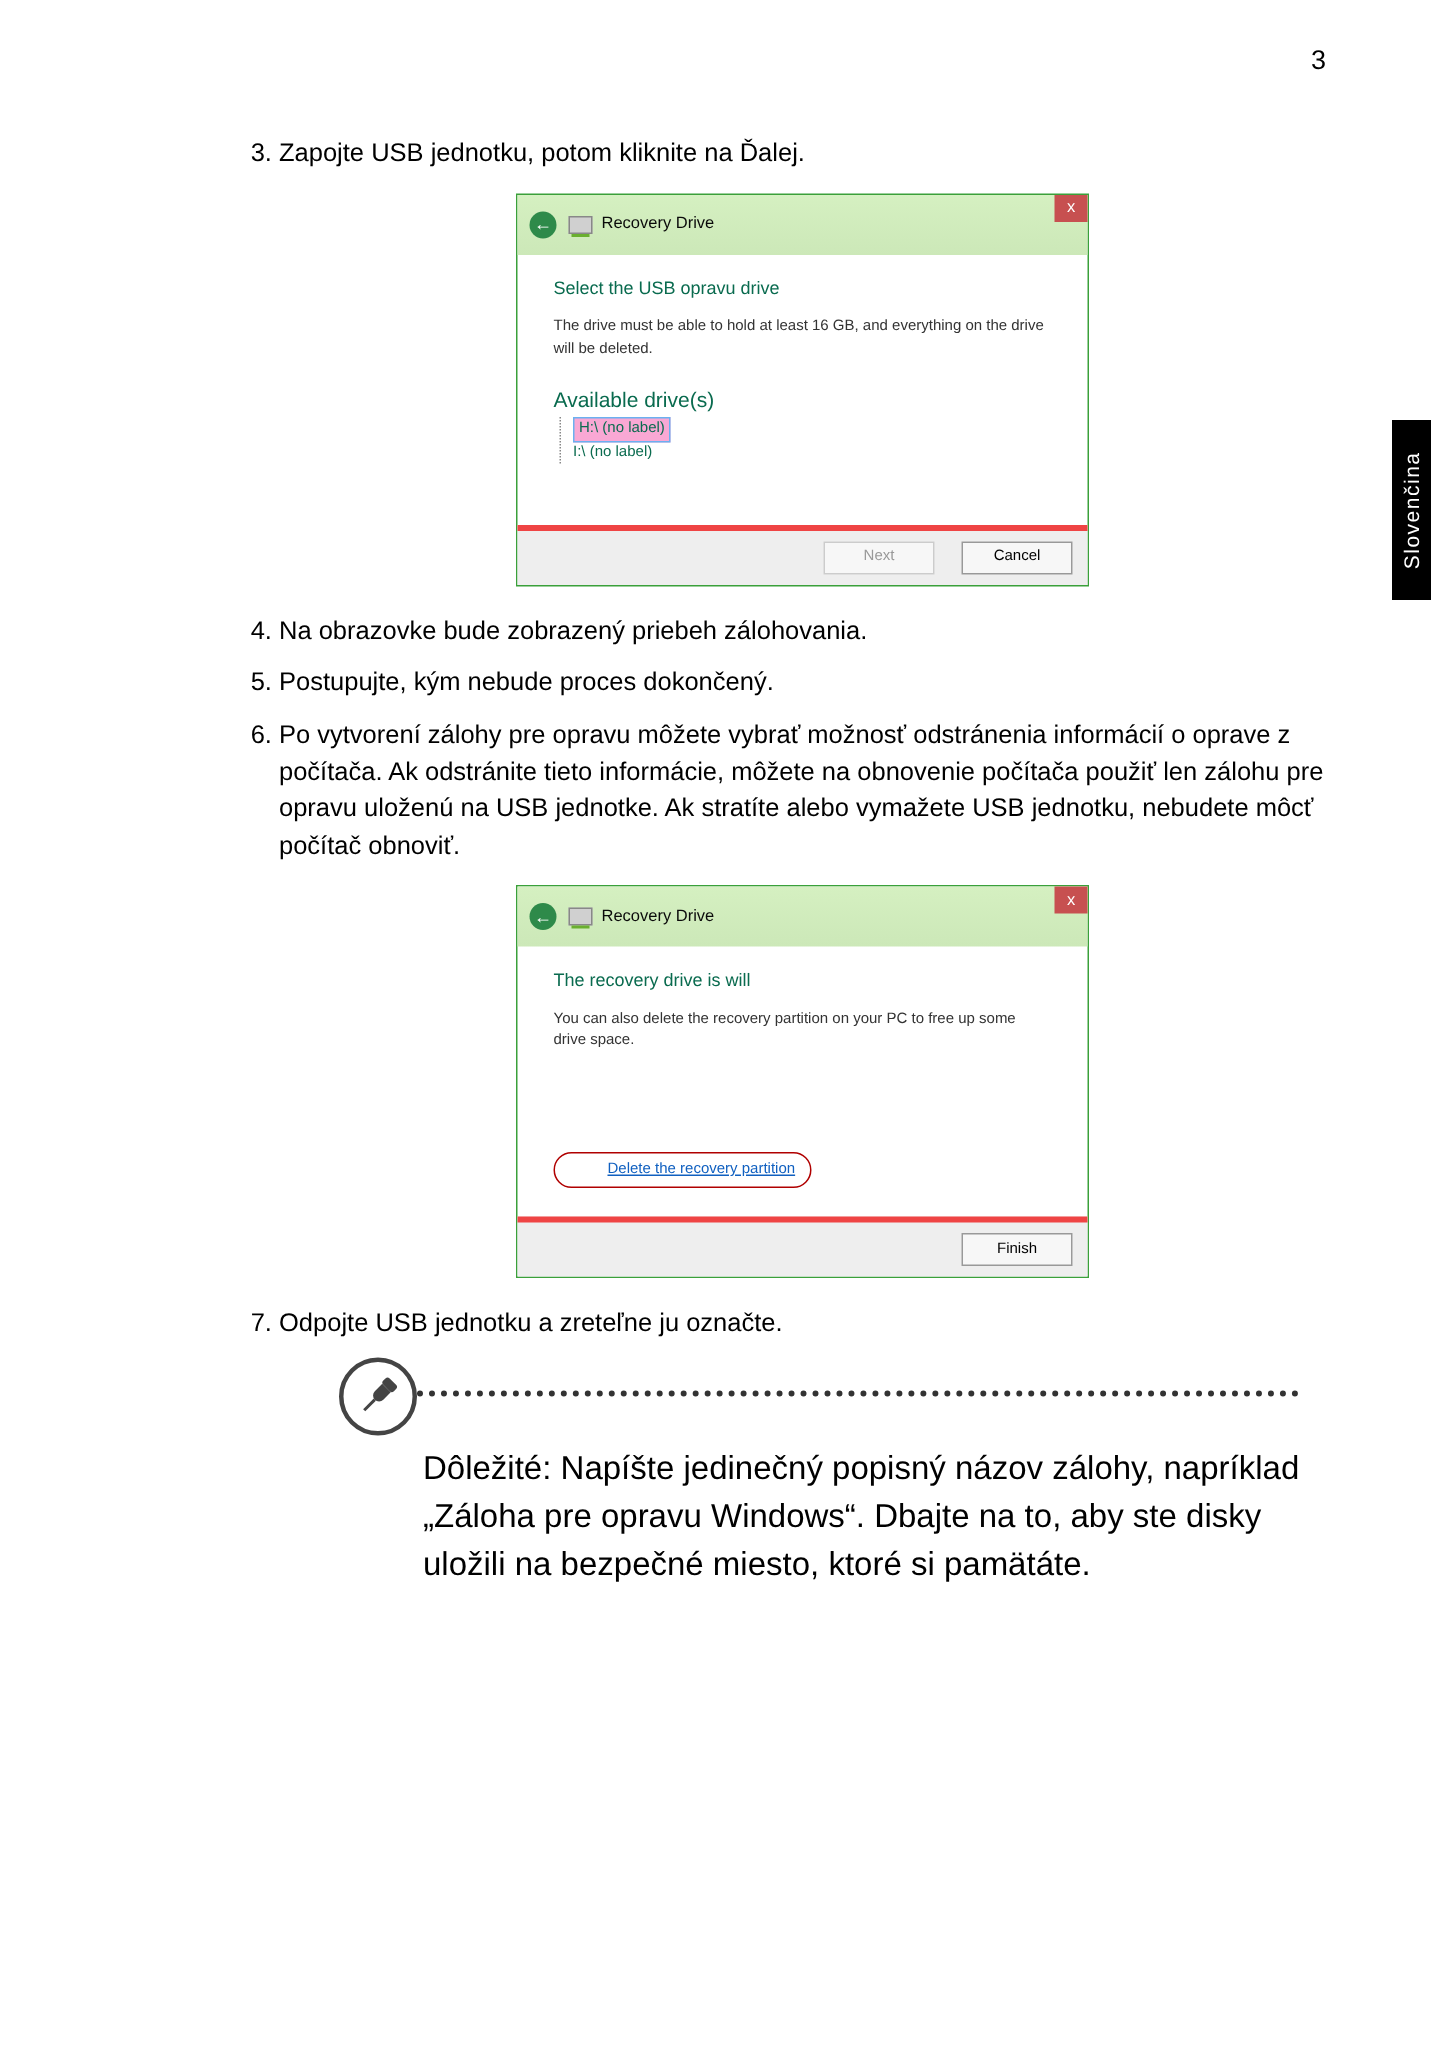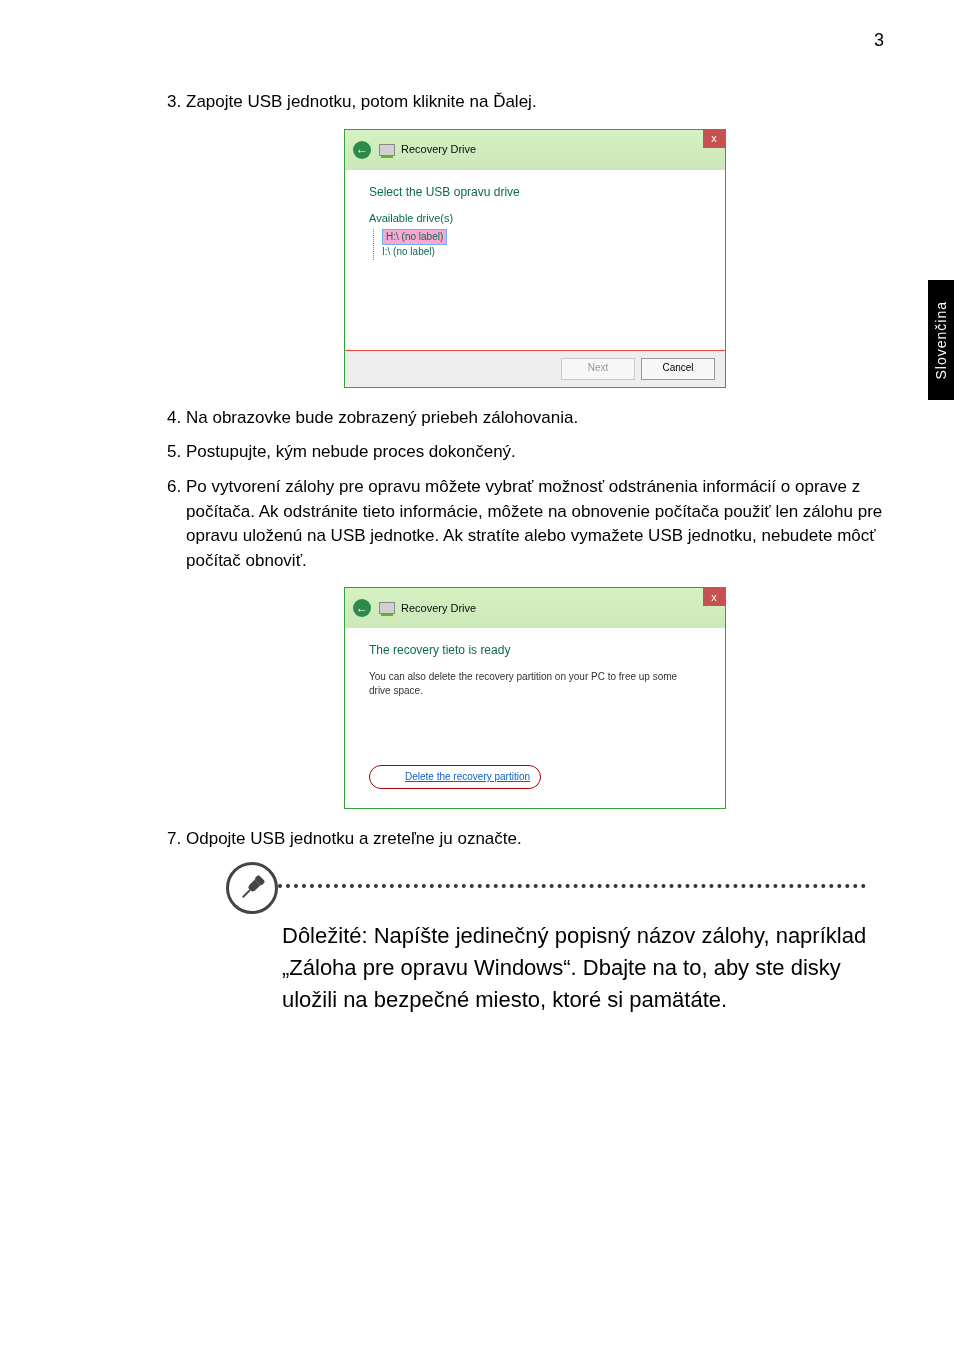--- a/index.html
+++ b/index.html
@@ -129,45 +129,45 @@
     color: #0a6b4f;
     font-size: 12px;
     margin-bottom: 10px;
   }
   .dlg-text {
     color: #333;
     margin-bottom: 16px;
   }
   .avail-label {
     color: #0a6b4f;
-    font-size: 11px;
+    font-size: 14px;
     margin-bottom: 2px;
   }
   .tree-item {
     color: #0a6b4f;
     font-size: 10px;
     border-left: 1px dotted #888;
     margin-left: 4px;
     padding-left: 8px;
   }
   .tree-item .sel {
     background: #f9a8d4;
     border: 1px solid #6bb0f0;
     padding: 0 3px;
     display: inline-block;
   }
   .dlg-footer {
     height: 36px;
     background: #eee;
-    border-top: 1px solid #ef4444;
+    border-top: 4px solid #ef4444;
     display: flex;
     align-items: center;
     justify-content: flex-end;
     padding-right: 10px;
-    gap: 6px;
+    gap: 18px;
   }
   .dlg-btn {
     min-width: 56px;
     height: 20px;
     border: 1px solid #999;
     background: #f7f7f7;
     font-size: 10px;
     display: inline-flex;
     align-items: center;
     justify-content: center;
@@ -272,20 +272,21 @@
       <div class="screenshot-wrap">
         <div class="dialog">
           <div class="dlg-close">x</div>
           <div class="dlg-titlebar">
             <span class="back-circle">←</span>
             <span class="drv-icon"></span>
             <span>Recovery Drive</span>
           </div>
           <div class="dlg-body">
             <div class="dlg-heading">Select the USB opravu drive</div>
+            <div class="dlg-text">The drive must be able to hold at least 16 GB, and everything on the drive will be deleted.</div>
             <div class="avail-label">Available drive(s)</div>
             <div class="tree-item">
               <div><span class="sel">H:\ (no label)</span></div>
               <div>I:\ (no label)</div>
             </div>
           </div>
           <div class="dlg-footer">
             <div class="dlg-btn disabled">Next</div>
             <div class="dlg-btn">Cancel</div>
           </div>
@@ -301,25 +302,28 @@
 
       <div class="screenshot-wrap">
         <div class="dialog">
           <div class="dlg-close">x</div>
           <div class="dlg-titlebar">
             <span class="back-circle">←</span>
             <span class="drv-icon"></span>
             <span>Recovery Drive</span>
           </div>
           <div class="dlg-body">
-            <div class="dlg-heading">The recovery tieto is ready</div>
+            <div class="dlg-heading">The recovery drive is will</div>
             <div class="dlg-text">You can also delete the recovery partition on your PC to free up some drive space.</div>
             <div class="link-oval">
               <a>Delete the recovery partition</a>
             </div>
+          </div>
+          <div class="dlg-footer">
+            <div class="dlg-btn">Finish</div>
           </div>
         </div>
       </div>
     </li>
 
     <li>
       <span>Odpojte USB jednotku a zreteľne ju označte.</span>
 
       <div class="note-row">
         <div class="note-icon">

